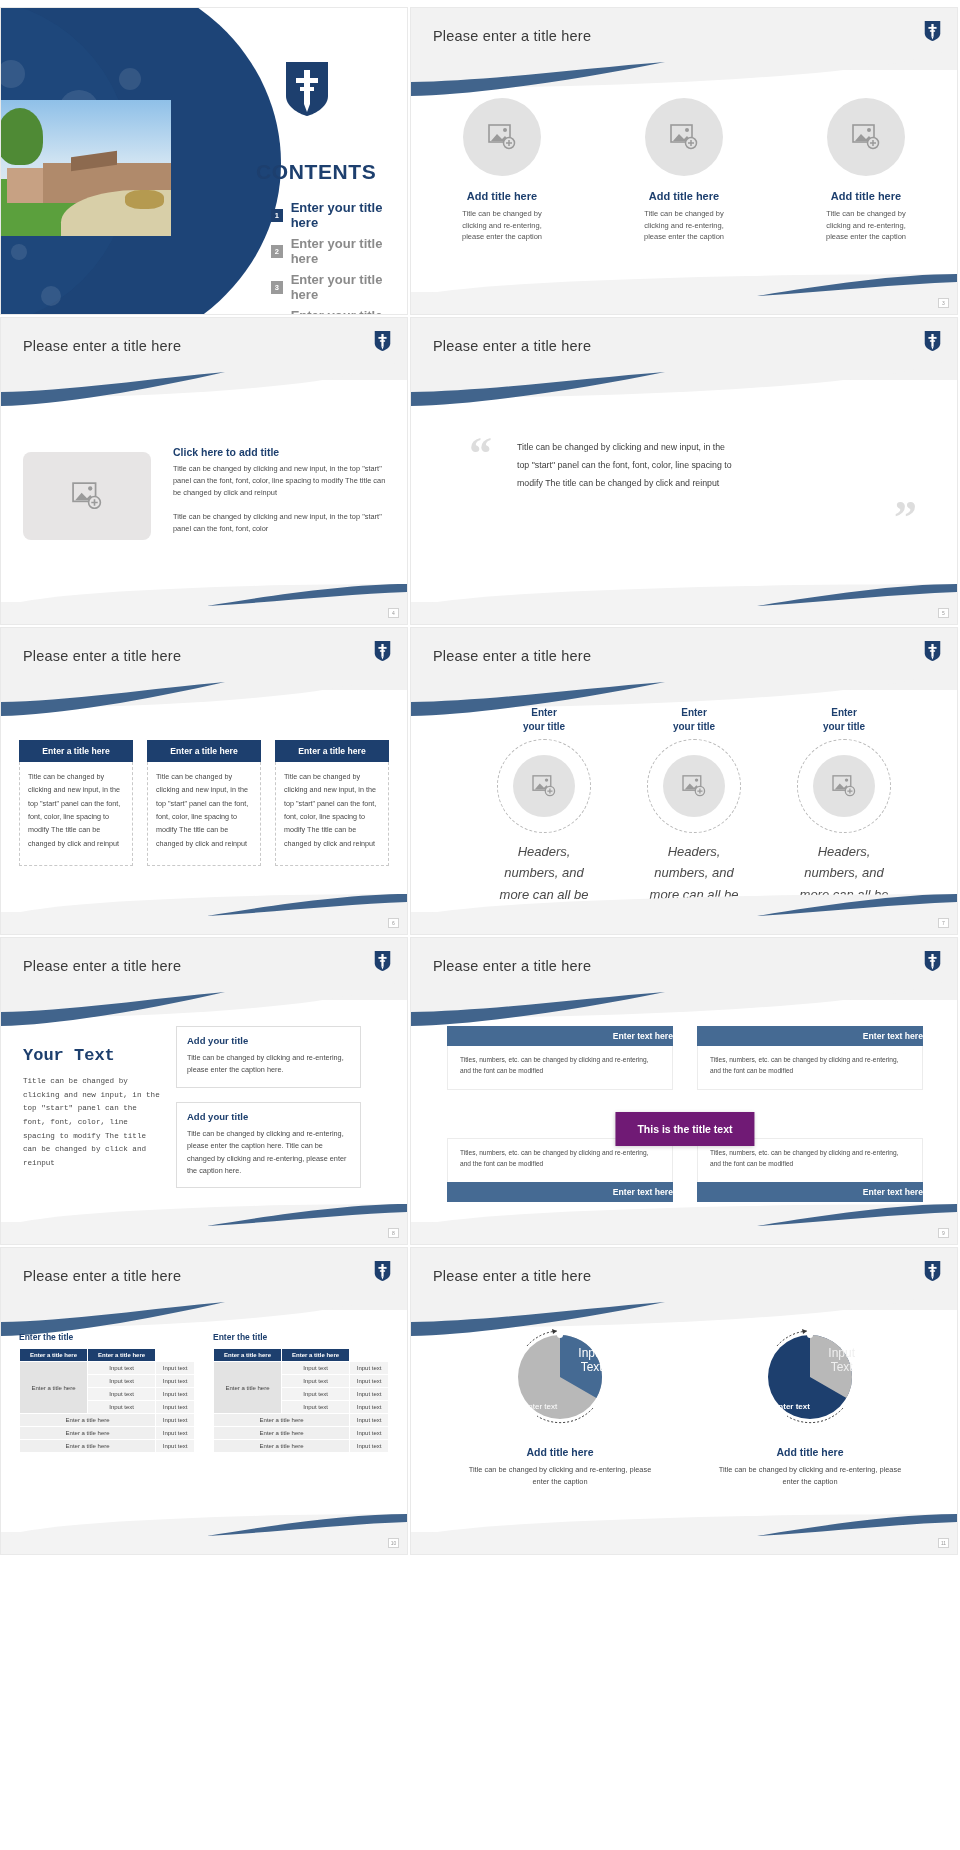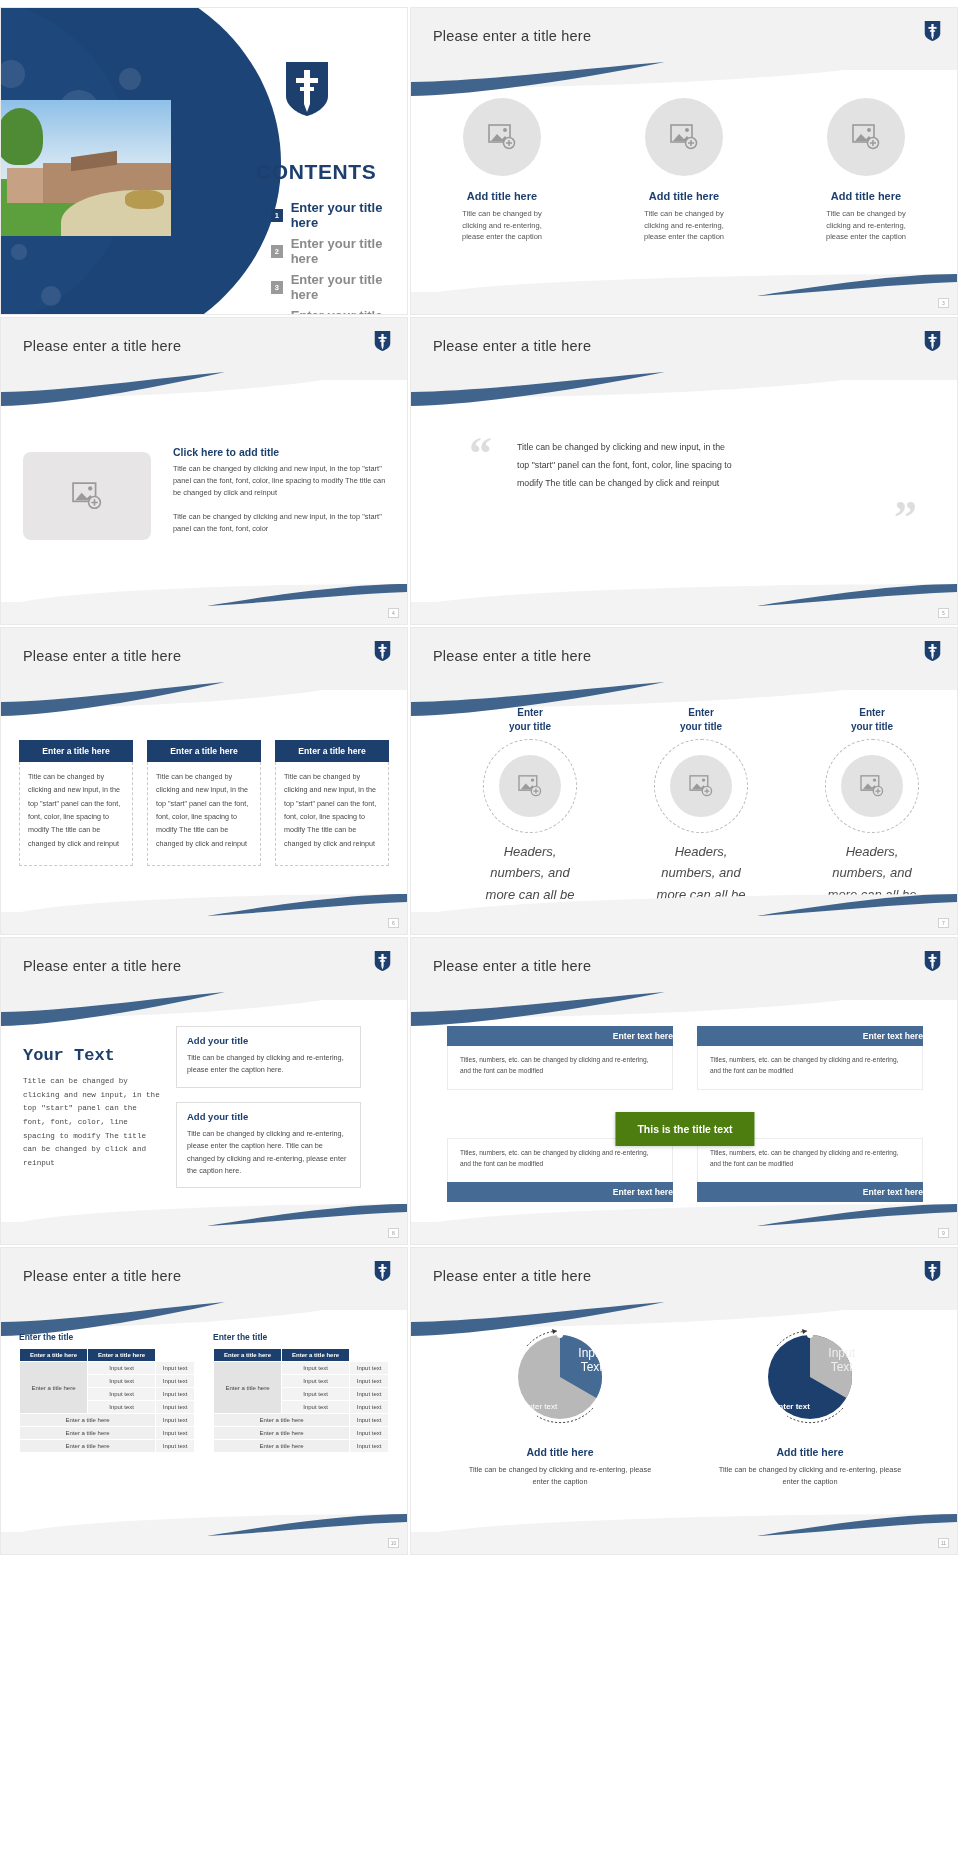--- a/index.html
+++ b/index.html
@@ -158,21 +158,21 @@
     background:#1d3f6e; color:#fff; font-size:8.6px; font-weight:bold;
     text-align:center; padding:5px 0; border:1px solid #1d3f6e;
   }
   .col-body {
     font-size:7.2px; color:#4a4a4a; line-height:1.85; padding:8px 8px 0 8px;
     border-left:1px dashed #c9c9c9; border-right:1px dashed #c9c9c9; border-bottom:1px dashed #c9c9c9;
     min-height:104px;
   }
 
   
-  .dash-row { position:absolute; left:44px; top:78px; width:492px; display:flex; justify-content:space-between; }
+  .dash-row { position:absolute; left:16px; top:78px; width:492px; display:flex; justify-content:flex-end; }
   .dash-col { width:150px; text-align:center; position:relative; }
   .dash-title { font-size:10px; font-weight:bold; color:#1d3f6e; line-height:1.35; margin-bottom:6px; }
   .dash-ring {
     width:94px; height:94px; border-radius:50%; border:1px dashed #b9b9b9;
     margin:0 auto; display:flex; align-items:center; justify-content:center; position:relative;
   }
   .dash-inner {
     width:62px; height:62px; border-radius:50%; background:#e2e2e2;
     display:flex; align-items:center; justify-content:center;
   }
@@ -192,21 +192,21 @@
   .s8-row { display:flex; gap:24px; }
   .s8-cell { width:226px; }
   .s8-bar {
     background:#456a93; color:#fff; font-size:8.6px; font-weight:bold;
     text-align:right; padding:5px 0;
   }
   .s8-txt { font-size:6.6px; color:#4a4a4a; line-height:1.6; padding:9px 12px 12px; border:1px solid #ececec; border-top:none; min-height:44px;}
   .s8-txt.bot { border:1px solid #ececec; border-bottom:none; }
   .s8-center {
     position:absolute; left:50%; top:86px; transform:translateX(-50%);
-    background:#4d7c0f; color:#fff; font-size:10.5px; font-weight:bold;
+    background:#701a75; color:#fff; font-size:10.5px; font-weight:bold;
     padding:11px 22px; white-space:nowrap; box-shadow:0 1px 4px rgba(0,0,0,.2);
   }
   .s8-gap { height:48px; }
 
   
   .tbl-block { position:absolute; top:84px; width:176px; }
   .tbl-block.a { left:18px; }
   .tbl-block.b { left:212px; }
   .tbl-cap { font-size:8.5px; font-weight:bold; color:#1d3f6e; margin-bottom:6px; }
   table.dt { border-collapse:collapse; width:100%; }

